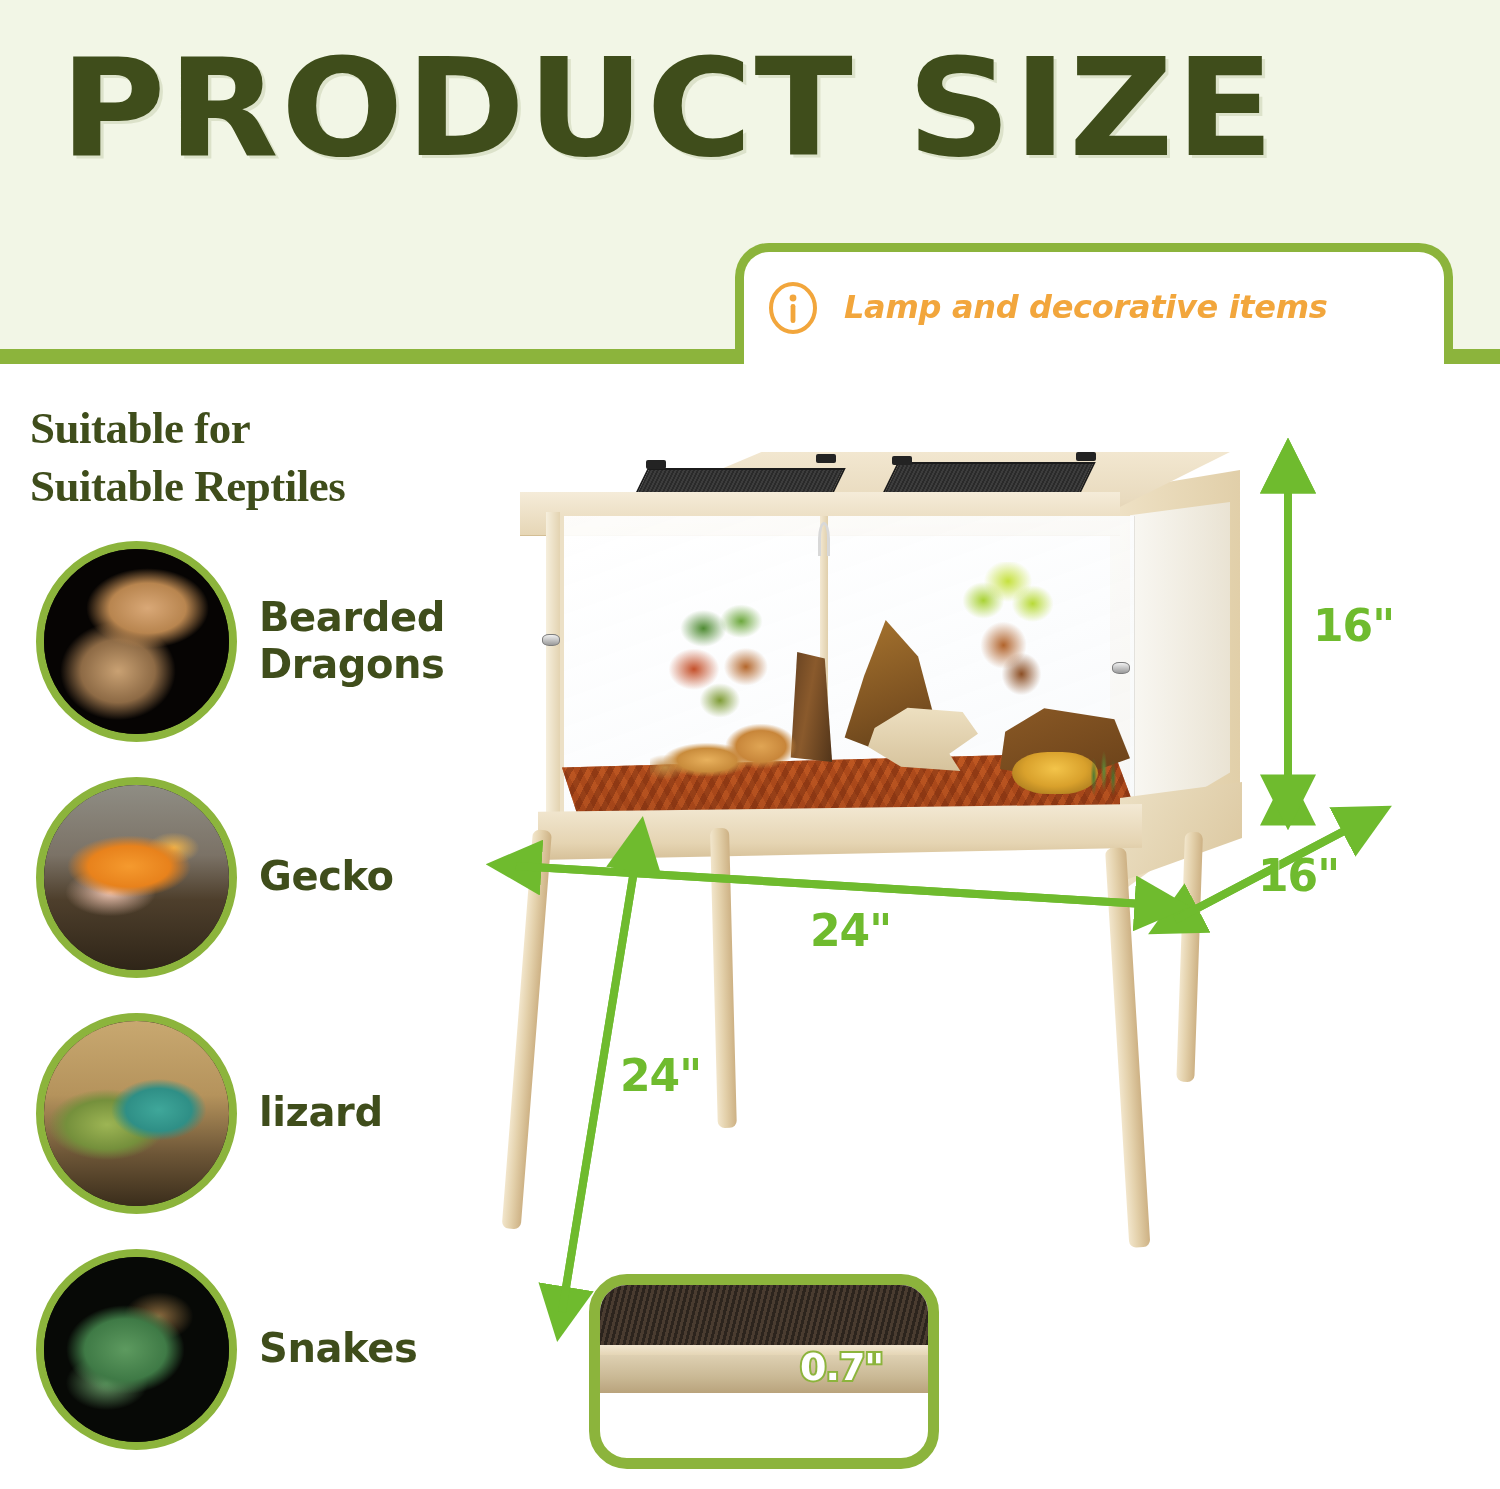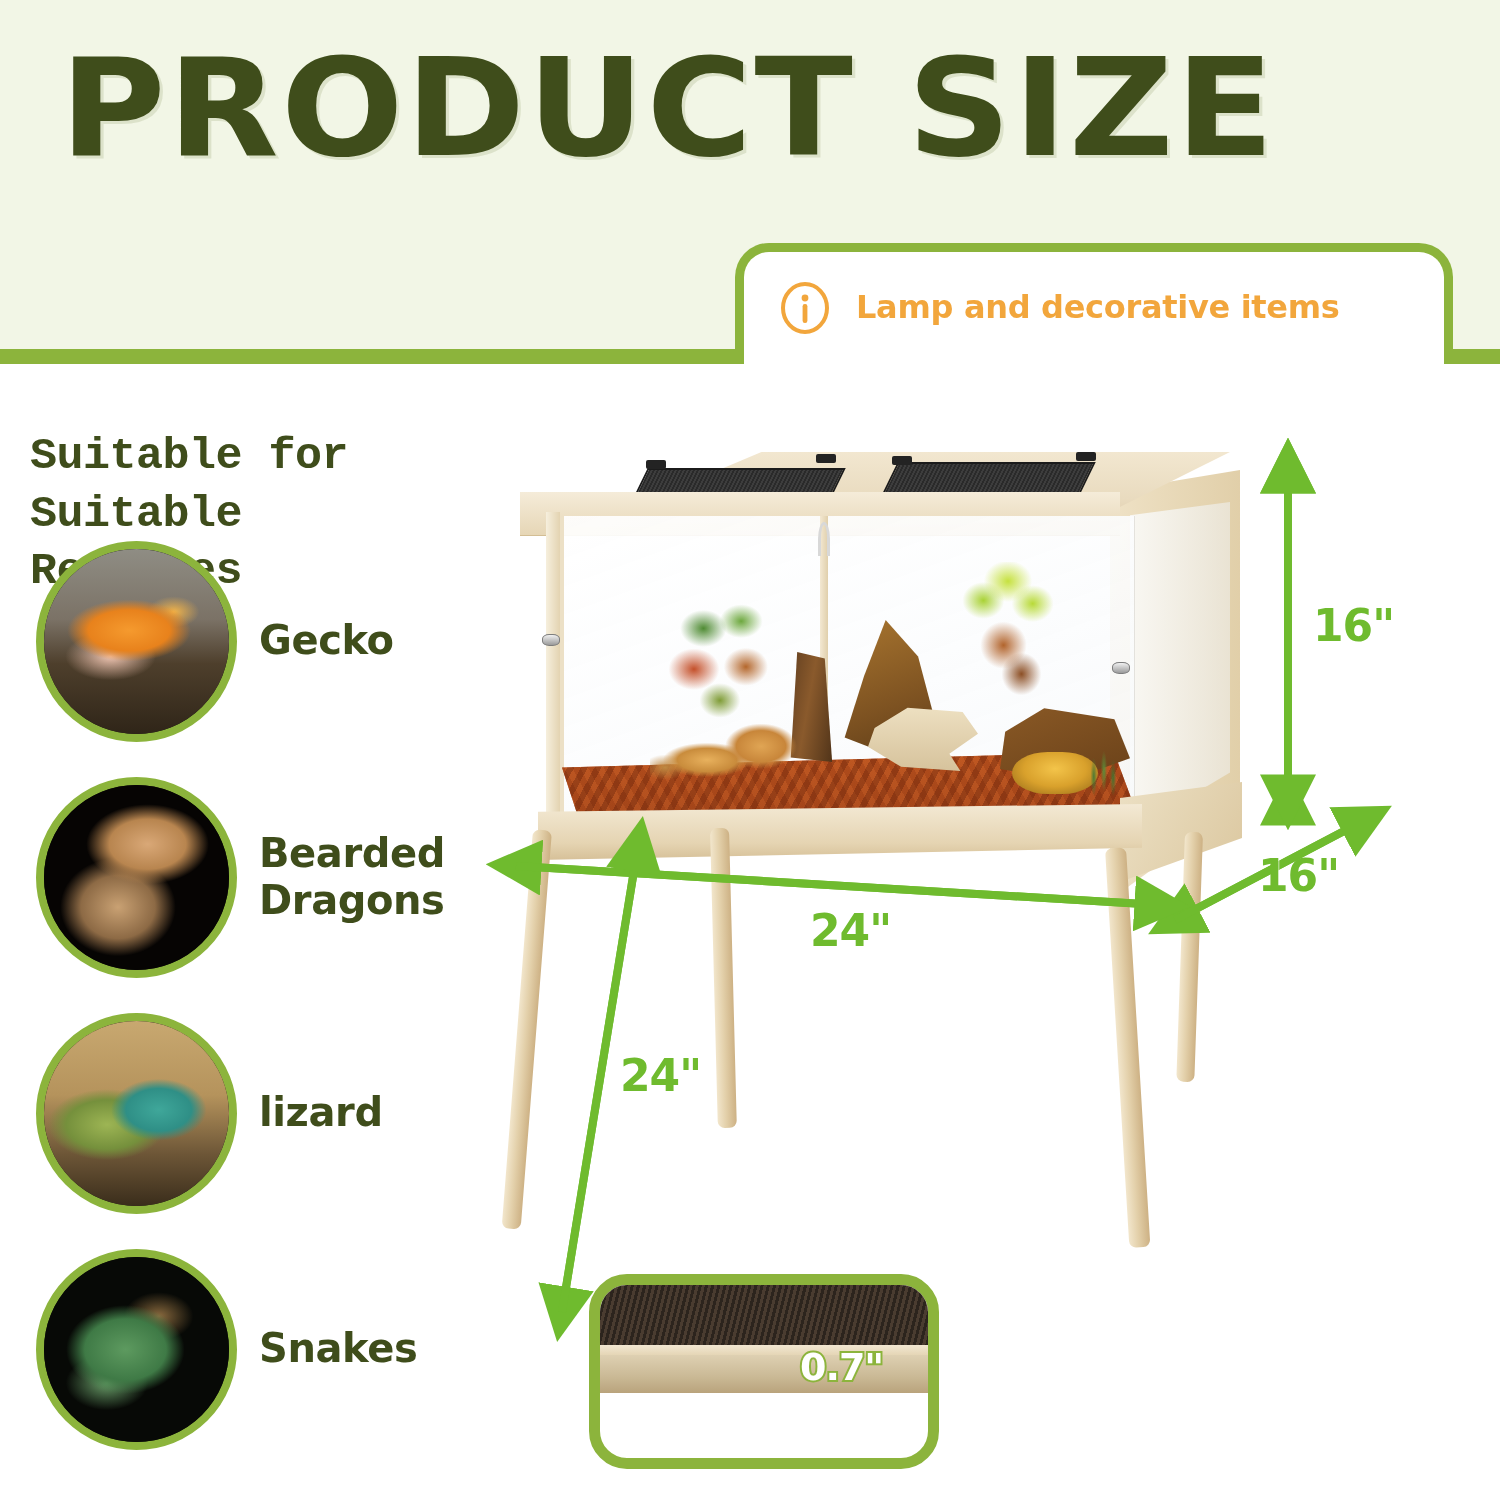--- a/index.html
+++ b/index.html
@@ -34,38 +34,38 @@
 
   
   .notice {
     position:absolute; left:735px; top:243px; width:718px; height:121px;
     background:#ffffff;
     border:9px solid #8cb43c;
     border-bottom:none;
     border-top-left-radius:34px;
     border-top-right-radius:34px;
     display:flex; align-items:center; gap:24px;
-    padding:0 18px 0 34px;
+    padding:0 18px 0 22px;
     z-index:5;
+    font-style:italic;
   }
   .notice-icon { flex:0 0 auto; width:54px; height:54px; }
   .notice-icon svg { display:block; }
   .notice-text {
     font-size:32px; line-height:1.18; font-weight:bold;
     color:#f2a63c; font-family:"DejaVu Sans", sans-serif;
     letter-spacing:-0.3px;
   }
 
   
   .suitable-heading {
     position:absolute; left:30px; top:400px; width:440px;
     font-size:45px; line-height:1.28; font-weight:bold;
-    color:#3f4d1b; font-family:Liberation Mono, monospace;
+    color:#3f4d1b; font-family:Liberation Serif, serif;
     letter-spacing:-0.5px;
-    margin-top:28px;
   }
   .reptile-list { position:absolute; left:0px; top:523px; width:470px; }
   .reptile-item {
     position:relative; height:236px;
     display:flex; align-items:center;
   }
   .reptile-circle {
     position:relative; flex:0 0 auto;
     margin-left:36px;
     width:201px; height:201px; border-radius:50%;
@@ -299,33 +299,33 @@
 
   <div class="suitable-heading">
     <div>Suitable for</div>
     <div>Suitable Reptiles</div>
   </div>
 
   <div class="reptile-list">
 
     <div class="reptile-item">
       <div class="reptile-circle">
-        <div class="reptile-photo ph-gecko"></div>
-      </div>
-      <div class="reptile-label">Gecko</div>
-    </div>
-
-    <div class="reptile-item">
-      <div class="reptile-circle">
         <div class="reptile-photo ph-dragon"></div>
       </div>
       <div class="reptile-label">
         <div>Bearded</div>
         <div>Dragons</div>
       </div>
+    </div>
+
+    <div class="reptile-item">
+      <div class="reptile-circle">
+        <div class="reptile-photo ph-gecko"></div>
+      </div>
+      <div class="reptile-label">Gecko</div>
     </div>
 
     <div class="reptile-item">
       <div class="reptile-circle">
         <div class="reptile-photo ph-lizard"></div>
       </div>
       <div class="reptile-label">lizard</div>
     </div>
 
     <div class="reptile-item">

